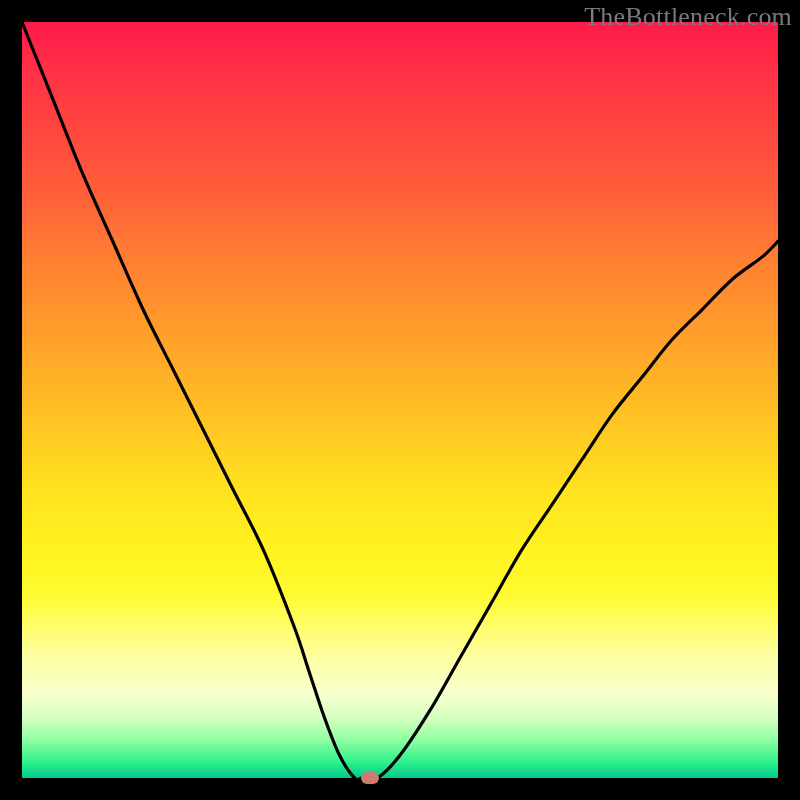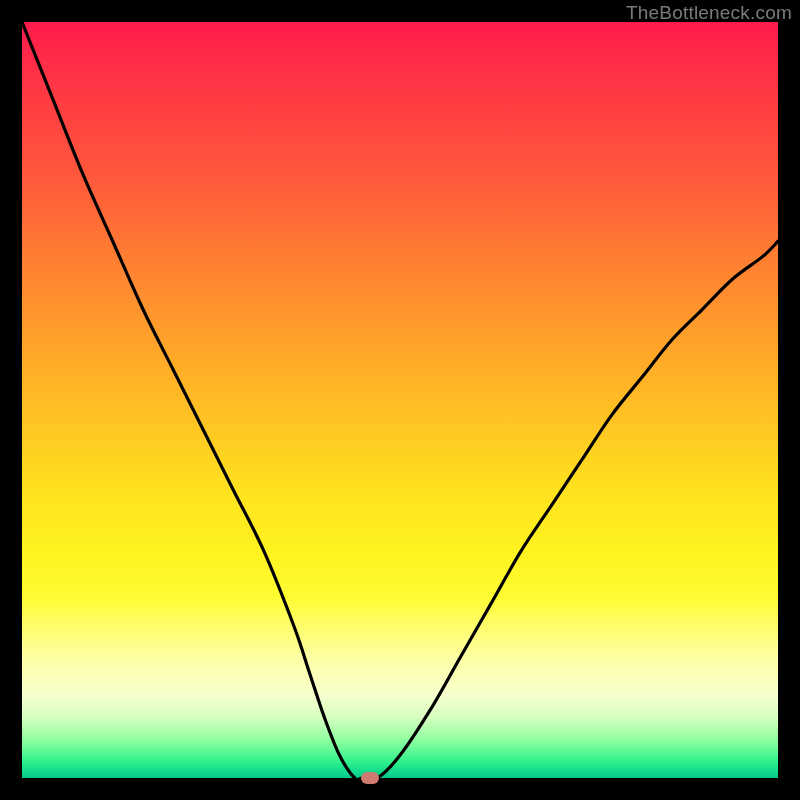--- a/index.html
+++ b/index.html
@@ -44,24 +44,25 @@
       #8effa0 95%,
       #2bf08b 98%,
       #03c98e 100%
     );
   }
   .watermark {
     position: absolute;
     top: 2px;
     right: 8px;
     color: #7a7a7a;
-    font-size: 19px;
+    font-size: 26px;
     font-weight: 400;
     letter-spacing: 0.2px;
     user-select: none;
+    font-family: Liberation Serif, serif;
   }
   svg.curve {
     position: absolute;
     left: 0;
     top: 0;
     width: 756px;
     height: 756px;
     overflow: visible;
   }
   .marker {

